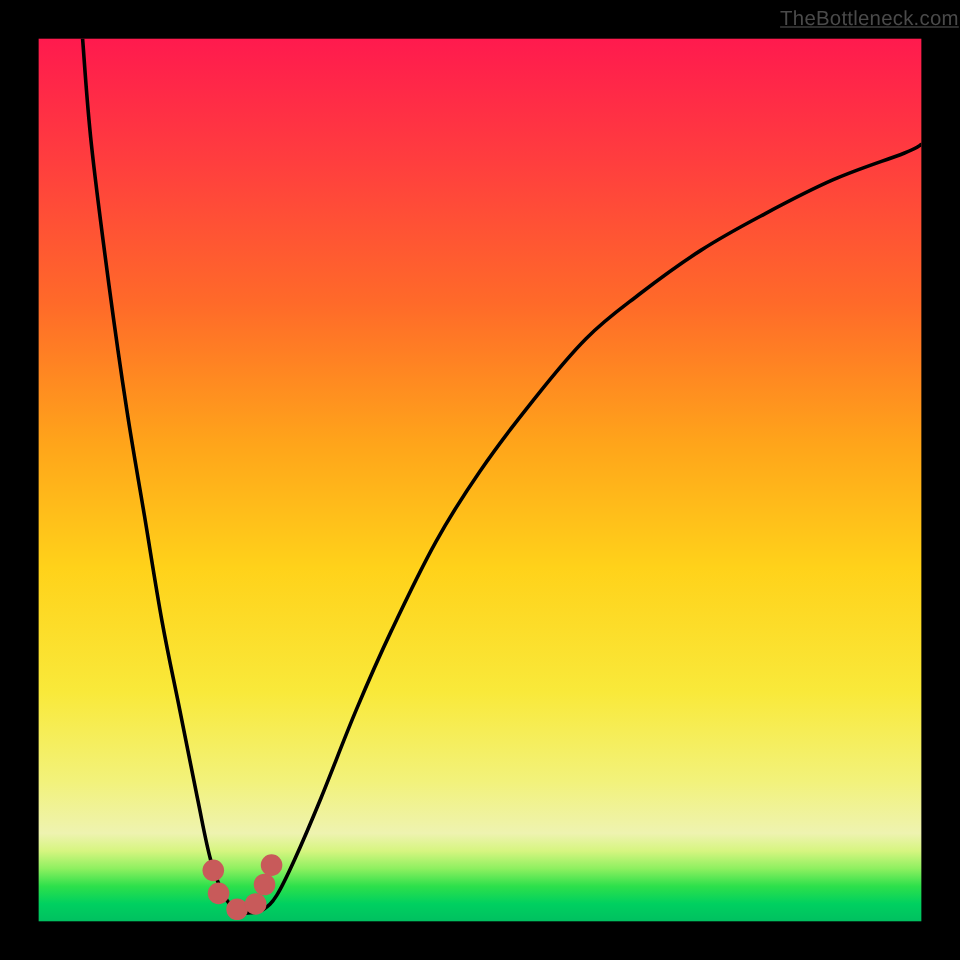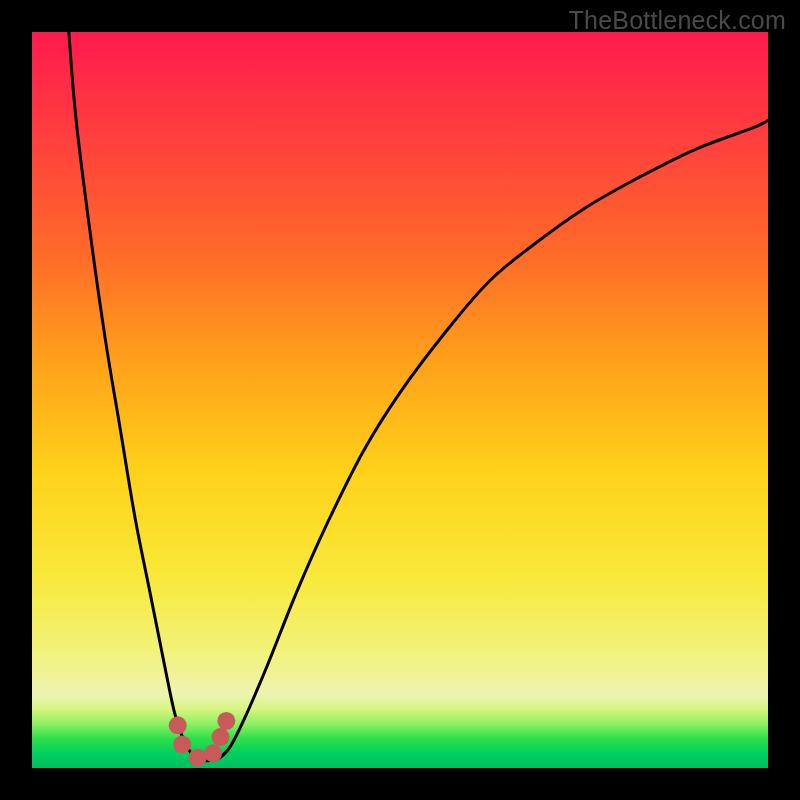--- a/index.html
+++ b/index.html
@@ -39,26 +39,27 @@
       #00c060 100%
     );
   }
   .curve {
     position: absolute;
     inset: 0;
   }
   .watermark {
     position: absolute;
     top: 6px;
-    right: 14px;
+    right: 1px;
     color: #4a4a4a;
-    font-size: 25px;
+    font-size: 17px;
     letter-spacing: 0.2px;
     font-weight: 400;
     user-select: none;
+    text-decoration: underline;
   }
 </style>
 </head>
 <body>
 
 <div class="watermark">TheBottleneck.com</div>
 
 <div class="frame">
   <div class="gradient"></div>
   <svg class="curve" viewBox="0 0 736 736" preserveAspectRatio="none">

